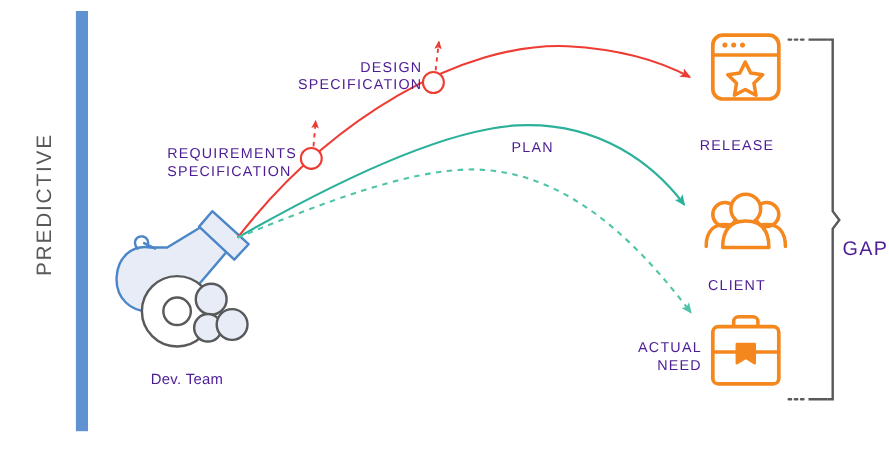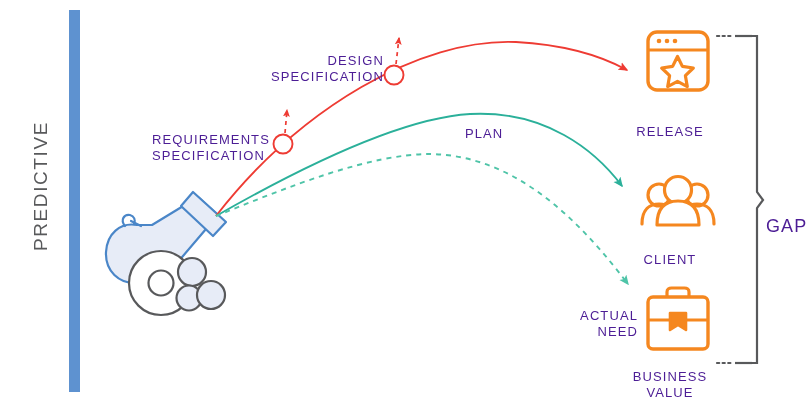--- a/index.html
+++ b/index.html
@@ -224,16 +224,15 @@
   <div class="lbl lbl-upper" id="lbl-requirements">REQUIREMENTS
 SPECIFICATION</div>
   <div class="lbl lbl-upper" id="lbl-design">DESIGN
 SPECIFICATION</div>
   <div class="lbl lbl-upper" id="lbl-plan">PLAN</div>
   <div class="lbl lbl-upper" id="lbl-actual">ACTUAL
 NEED</div>
   <div class="lbl" id="lbl-gap">GAP</div>
   <div class="lbl lbl-upper" id="lbl-release">RELEASE</div>
   <div class="lbl lbl-upper" id="lbl-client">CLIENT</div>
-  <div class="lbl lbl-upper" id="lbl-business">BUSINESS
-VALUE</div>
+  <div class="lbl" id="lbl-devteam">Dev. Team</div>
 
 </div>
 
 </body></html>

